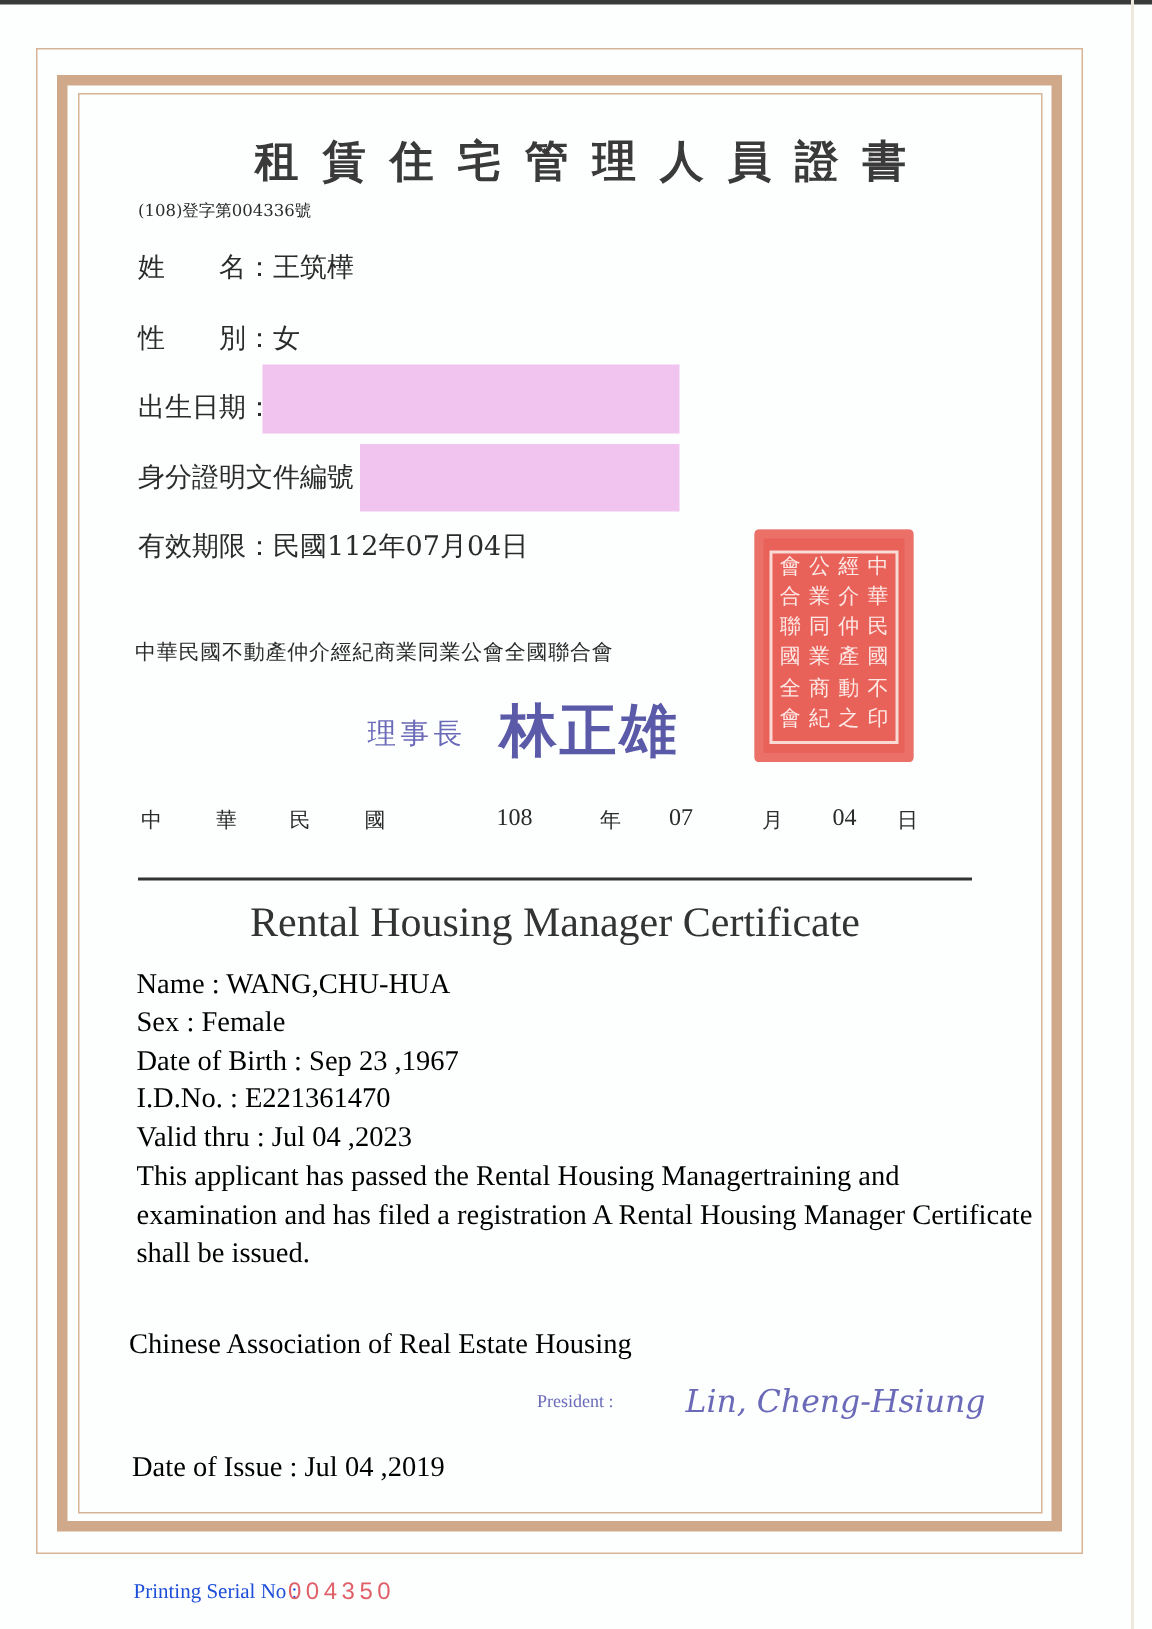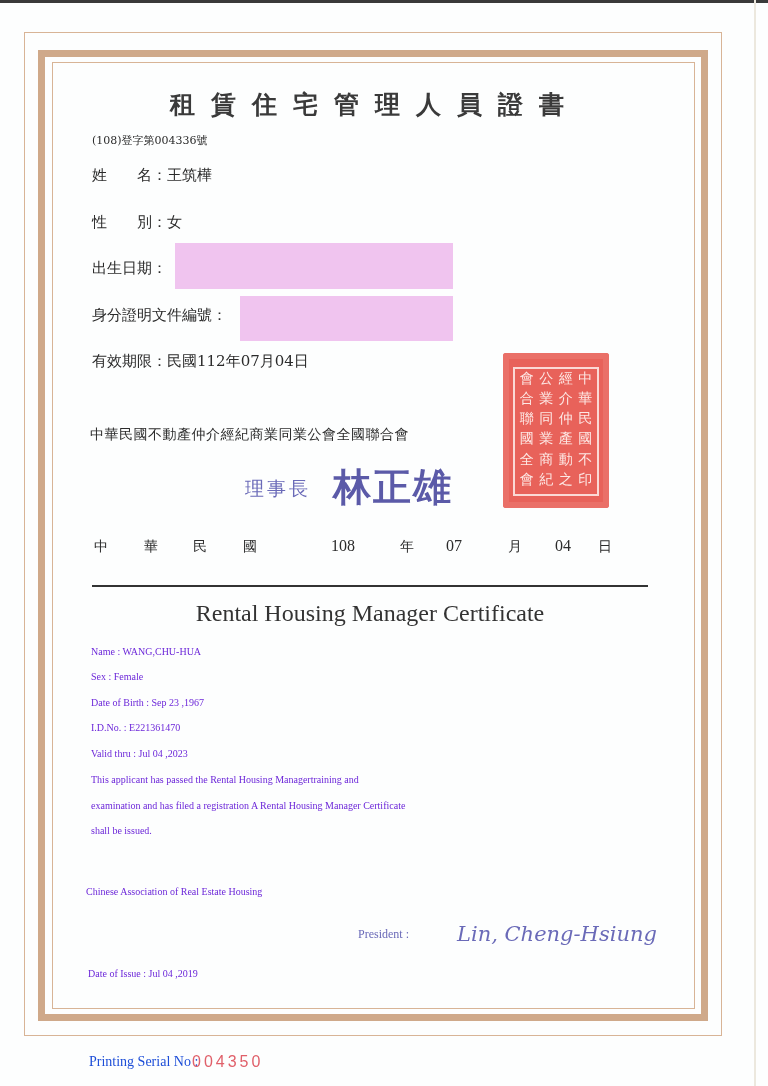--- a/index.html
+++ b/index.html
@@ -10,42 +10,42 @@
       color: #2a2a2a;
     }
     .top-edge { position: absolute; left: 0; top: 0; width: 768px; height: 3px; background: #3a3a3a; }
     .right-edge { position: absolute; right: 12px; top: 0; width: 2px; height: 1086px; background: #ece8de; }
     .frame-outer { position: absolute; left: 24px; top: 32px; width: 698px; height: 1004px; border: 1.5px solid #d8b496; box-sizing: border-box; }
     .frame-thick { position: absolute; left: 38px; top: 50px; width: 670px; height: 971px; border: 7px solid #cfa98a; box-sizing: border-box; }
     .frame-inner { position: absolute; left: 52px; top: 62px; width: 643px; height: 947px; border: 1.5px solid #d8b496; box-sizing: border-box; }
 
     .abs { position: absolute; white-space: nowrap; }
     .cn { font-family: "DejaVu Serif", serif; color: #2b2b2b; }
-    .title-cn { left: 170px; top: 88px; font-size: 25px; font-weight: bold; letter-spacing: 16px; color: #3a3a3a; }
+    .title-cn { left: 170px; top: 88px; font-size: 29px; font-weight: bold; letter-spacing: 16px; color: #3a3a3a; }
     .regno { left: 92px; top: 133px; font-size: 11px; }
-    .field { font-size: 15px; }
+    .field { font-size: 18px; }
     .redact { position: absolute; background: #f0c4ef; }
     .seal {
       position: absolute; left: 503px; top: 353px; width: 106px; height: 155px;
       background: #e8625a; border-radius: 3px;
       box-shadow: inset 0 0 0 6px #ea7068;
     }
     .seal-inner {
       position: absolute; left: 10px; top: 14px; right: 10px; bottom: 12px;
       border: 2px solid #fbd9d5; display: grid; grid-template-columns: repeat(4, 1fr);
       grid-template-rows: repeat(6, 1fr); padding: 2px; gap: 0;
     }
     .seal-inner span { color: #fde8e5; font-size: 14px; line-height: 1; text-align: center; font-family: "DejaVu Serif", serif; }
     .org-cn { left: 90px; top: 426px; font-size: 14px; letter-spacing: 0.5px; }
     .pres-cn-label { left: 245px; top: 476px; font-size: 19px; color: #6a6ab8; letter-spacing: 3px; }
     .pres-cn-name { left: 333px; top: 462px; font-size: 38px; font-weight: bold; color: #5b5aa8; letter-spacing: 2px; }
     .date-cn { top: 538px; font-size: 14px; }
     .rule { position: absolute; left: 92px; top: 585px; width: 556px; height: 1.5px; background: #333; }
-    .title-en { left: 0; width: 740px; text-align: center; top: 600px; font-size: 24px; color: #333; }
-    .en { font-family: "Liberation Serif", serif; font-size: 10px; color: #6d28d9; }
+    .title-en { left: 0; width: 740px; text-align: center; top: 600px; font-size: 28px; color: #333; }
+    .en { font-family: "Liberation Serif", serif; font-size: 19px; color: #000000; }
     .president-en { left: 358px; top: 927px; font-size: 12px; color: #6a6ab8; }
     .sig-en { left: 457px; top: 922px; font-size: 21px; color: #6a6ab8; font-style: italic; font-family: "DejaVu Serif", serif; }
     .serial-label { left: 89px; top: 1054px; font-size: 14px; color: #1d4ed8; }
     .serial-no { left: 192px; top: 1053px; font-size: 16px; color: #e0606a; letter-spacing: 3px; font-family: "Liberation Sans", sans-serif; }
   </style>
 </head>
 <body>
 
 <div class="top-edge"></div>
 <div class="right-edge"></div>

